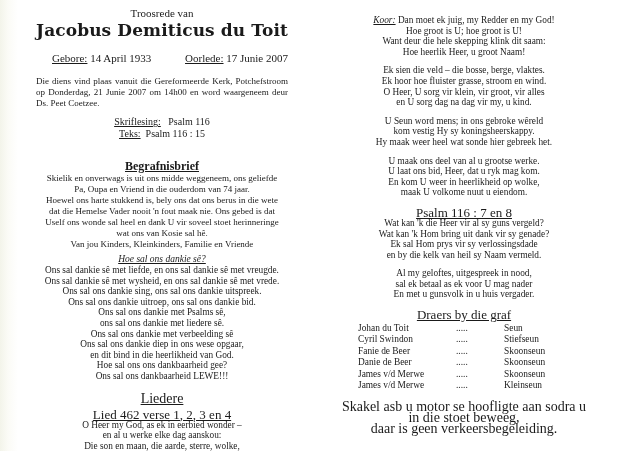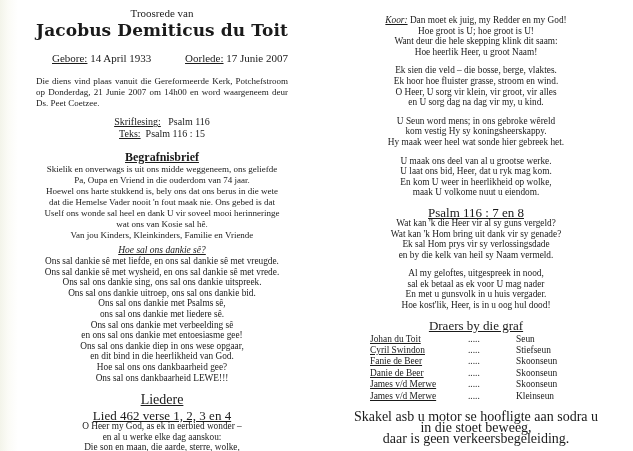--- a/index.html
+++ b/index.html
@@ -11,43 +11,43 @@
     }
     .page {
       position: relative; width: 633px; height: 451px;
       background: linear-gradient(90deg, #f3f4ea 0px, #fbfbf6 8px, #ffffff 18px);
     }
     .col {
       position: absolute; top: 0;
       font-size: 9.6px; line-height: 11.6px;
     }
     .left { left: 36px; width: 252px; }
-    .right { left: 352px; width: 248px; }
+    .right { left: 340px; width: 248px; }
     u, .u { text-decoration: underline; }
     .subtitle { text-align: center; font-size: 11px; margin-top: 8px; height: 14px; }
     .name {
       text-align: center; font-size: 17px; font-weight: bold;
       font-family: "DejaVu Serif", serif; letter-spacing: 0.1px;
       margin-top: 3px; height: 22px;
     }
     .dates { display: flex; justify-content: space-between; font-size: 11px; margin-top: 6px; height: 16px; margin-left: 16px; }
     .dates .lbl { text-decoration: underline; }
     .intro { text-align: justify; font-size: 9px; line-height: 11px; margin-top: 7px; }
     .reading { text-align: center; font-size: 10px; line-height: 12px; margin-top: 7px; }
-    .sec-title { text-align: center; font-size: 12px; font-weight: bold; text-decoration: underline; margin-top: 10px; line-height: 14px; }
+    .sec-title { text-align: center; font-size: 12px; font-weight: bold; text-decoration: underline; margin-top: 19px; line-height: 14px; }
     .sec-title.big { font-size: 14px; font-weight: normal; margin-top: 9px; line-height: 16px; }
     .para { text-align: center; font-size: 9px; line-height: 11px; }
     .italic-head { text-align: center; font-style: italic; text-decoration: underline; font-size: 9.5px; margin-top: 4px; line-height: 11px; }
     .lines { text-align: center; font-size: 9.3px; line-height: 10.6px; }
     .small-head { text-align: center; text-decoration: underline; font-size: 13px; margin-top: 2px; line-height: 11px; }
     .gap { height: 8px; }
     .koor-lbl { font-style: italic; text-decoration: underline; }
     table.bearers { margin: 3px 0 0 18px; border-collapse: collapse; font-size: 9.4px; line-height: 11.4px; }
     table.bearers td { padding: 0; }
-    table.bearers td.n { width: 98px; text-decoration: underline; }
+    table.bearers td.n { width: 98px; }
     table.bearers td.d { width: 48px; }
     .foot { text-align: center; font-size: 14px; line-height: 11px; margin-top: 9px; }
   </style>
 </head>
 <body>
 
 <div class="page">
 
   <div class="col left">
     <div class="subtitle">Troosrede van</div>
@@ -62,35 +62,34 @@
       <div><span class="u">Skriflesing:</span>&nbsp;&nbsp;&nbsp;<span>Psalm 116</span></div>
       <div><span class="u">Teks:</span>&nbsp;&nbsp;<span>Psalm 116 : 15</span></div>
     </div>
 
     <div class="sec-title">Begrafnisbrief</div>
     <div class="para">
       <div>Skielik en onverwags is uit ons midde weggeneem, ons geliefde</div>
       <div>Pa, Oupa en Vriend in die ouderdom van 74 jaar.</div>
       <div>Hoewel ons harte stukkend is, bely ons dat ons berus in die wete</div>
       <div>dat die Hemelse Vader nooit 'n fout maak nie. Ons gebed is dat</div>
-      <div>Uself ons wonde sal heel en dank U vir soveel mooi herinneringe</div>
+      <div>Uself ons wonde sal heel en dank U vir soveel stoet herinneringe</div>
       <div>wat ons van Kosie sal hê.</div>
       <div>Van jou Kinders, Kleinkinders, Familie en Vriende</div>
     </div>
 
     <div class="italic-head">Hoe sal ons dankie sê?</div>
     <div class="lines">
       <div>Ons sal dankie sê met liefde, en ons sal dankie sê met vreugde.</div>
       <div>Ons sal dankie sê met wysheid, en ons sal dankie sê met vrede.</div>
       <div>Ons sal ons dankie sing, ons sal ons dankie uitspreek.</div>
       <div>Ons sal ons dankie uitroep, ons sal ons dankie bid.</div>
       <div>Ons sal ons dankie met Psalms sê,</div>
       <div>ons sal ons dankie met liedere sê.</div>
       <div>Ons sal ons dankie met verbeelding sê</div>
-      <div>en ons sal ons dankie met entoesiasme gee!</div>
       <div>Ons sal ons dankie diep in ons wese opgaar,</div>
       <div>en dit bind in die heerlikheid van God.</div>
       <div>Hoe sal ons ons dankbaarheid gee?</div>
       <div>Ons sal ons dankbaarheid LEWE!!!</div>
     </div>
 
     <div class="sec-title big">Liedere</div>
     <div class="small-head">Lied 462 verse 1, 2, 3 en 4</div>
     <div class="lines">
       <div>O Heer my God, as ek in eerbied wonder –</div>
@@ -134,21 +133,20 @@
       <div>Wat kan 'k die Heer vir al sy guns vergeld?</div>
       <div>Wat kan 'k Hom bring uit dank vir sy genade?</div>
       <div>Ek sal Hom prys vir sy verlossingsdade</div>
       <div>en by die kelk van heil sy Naam vermeld.</div>
     </div>
     <div class="gap"></div>
     <div class="lines">
       <div>Al my geloftes, uitgespreek in nood,</div>
       <div>sal ek betaal as ek voor U mag nader</div>
       <div>En met u gunsvolk in u huis vergader.</div>
-      <div>Hoe kost'lik, Heer, is in u oog hul dood!</div>
     </div>
 
     <div class="small-head" style="margin-top:9px">Draers by die graf</div>
     <table class="bearers">
       <tbody>
           <tr>
             <td class="n">Johan du Toit</td>
             <td class="d">.....</td>
             <td>Seun</td>
           </tr>

